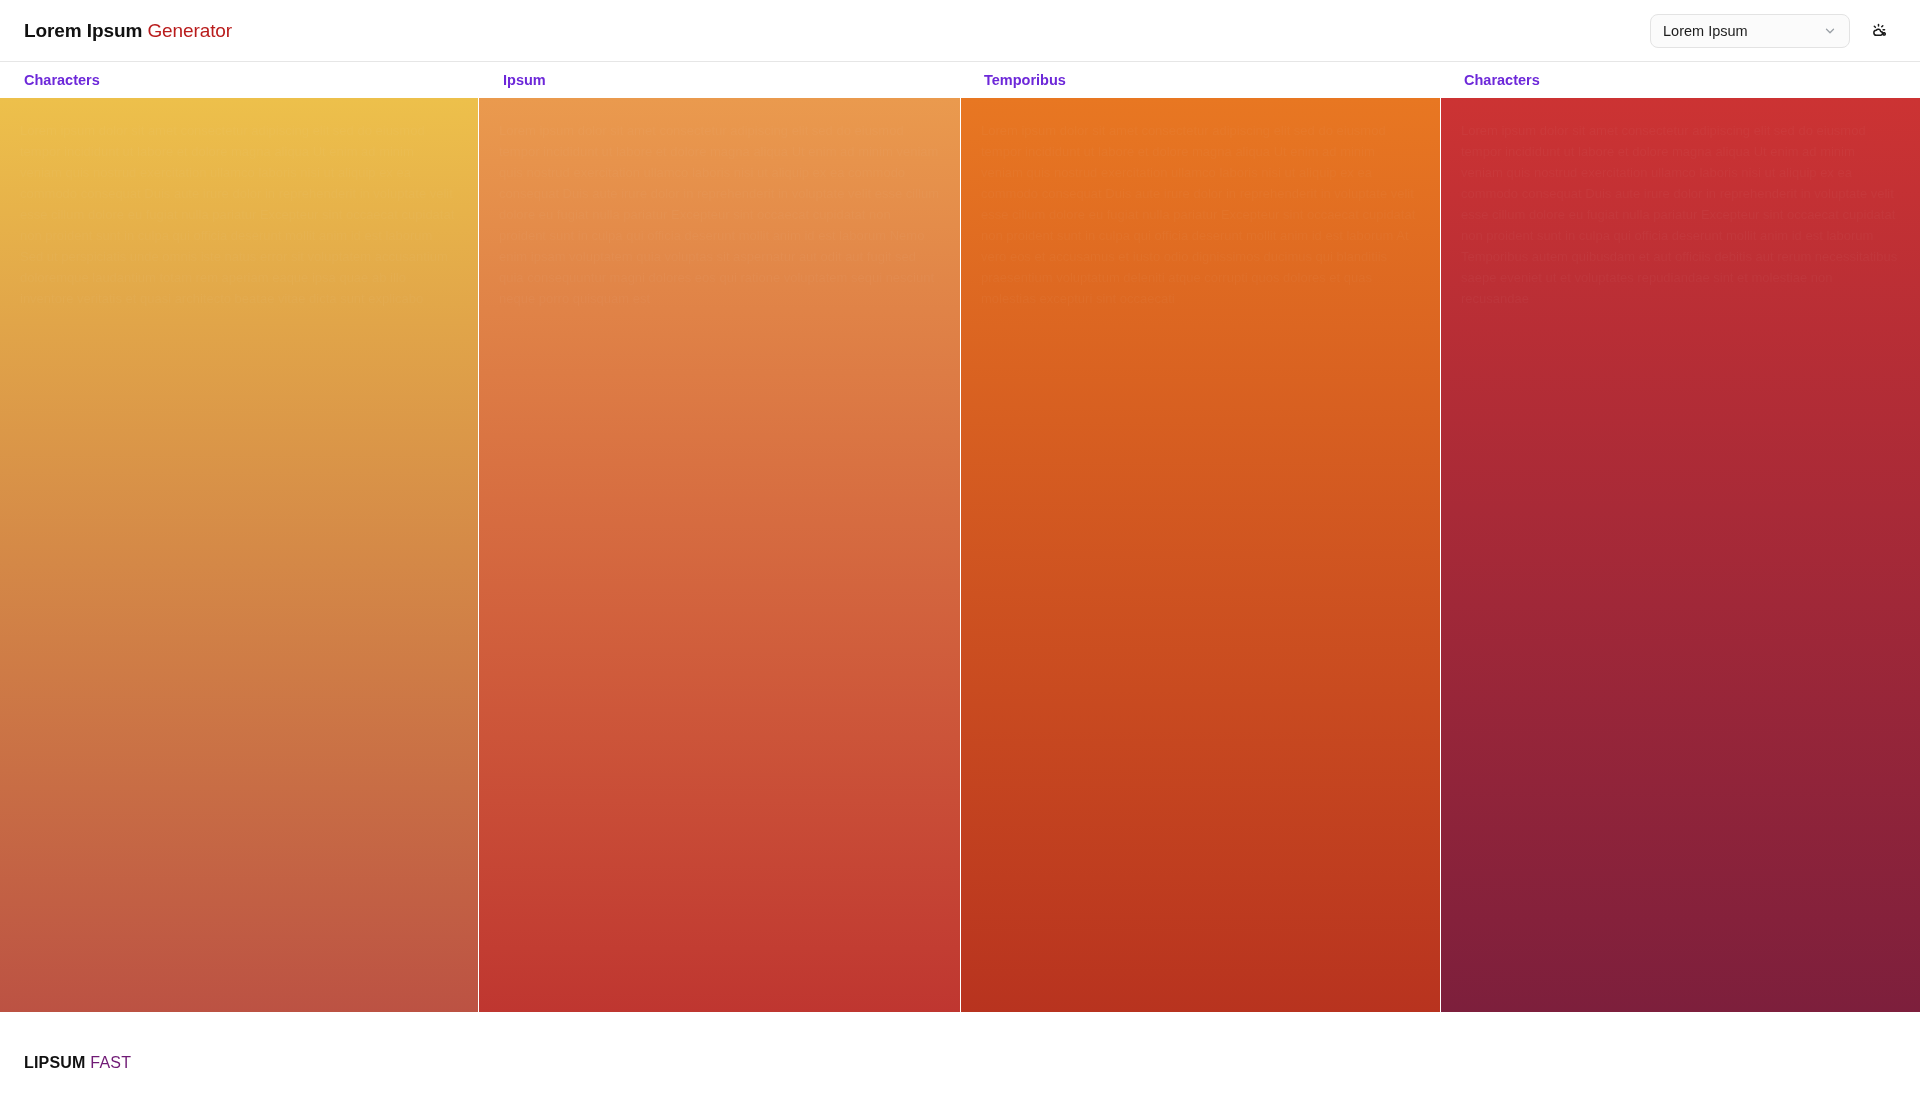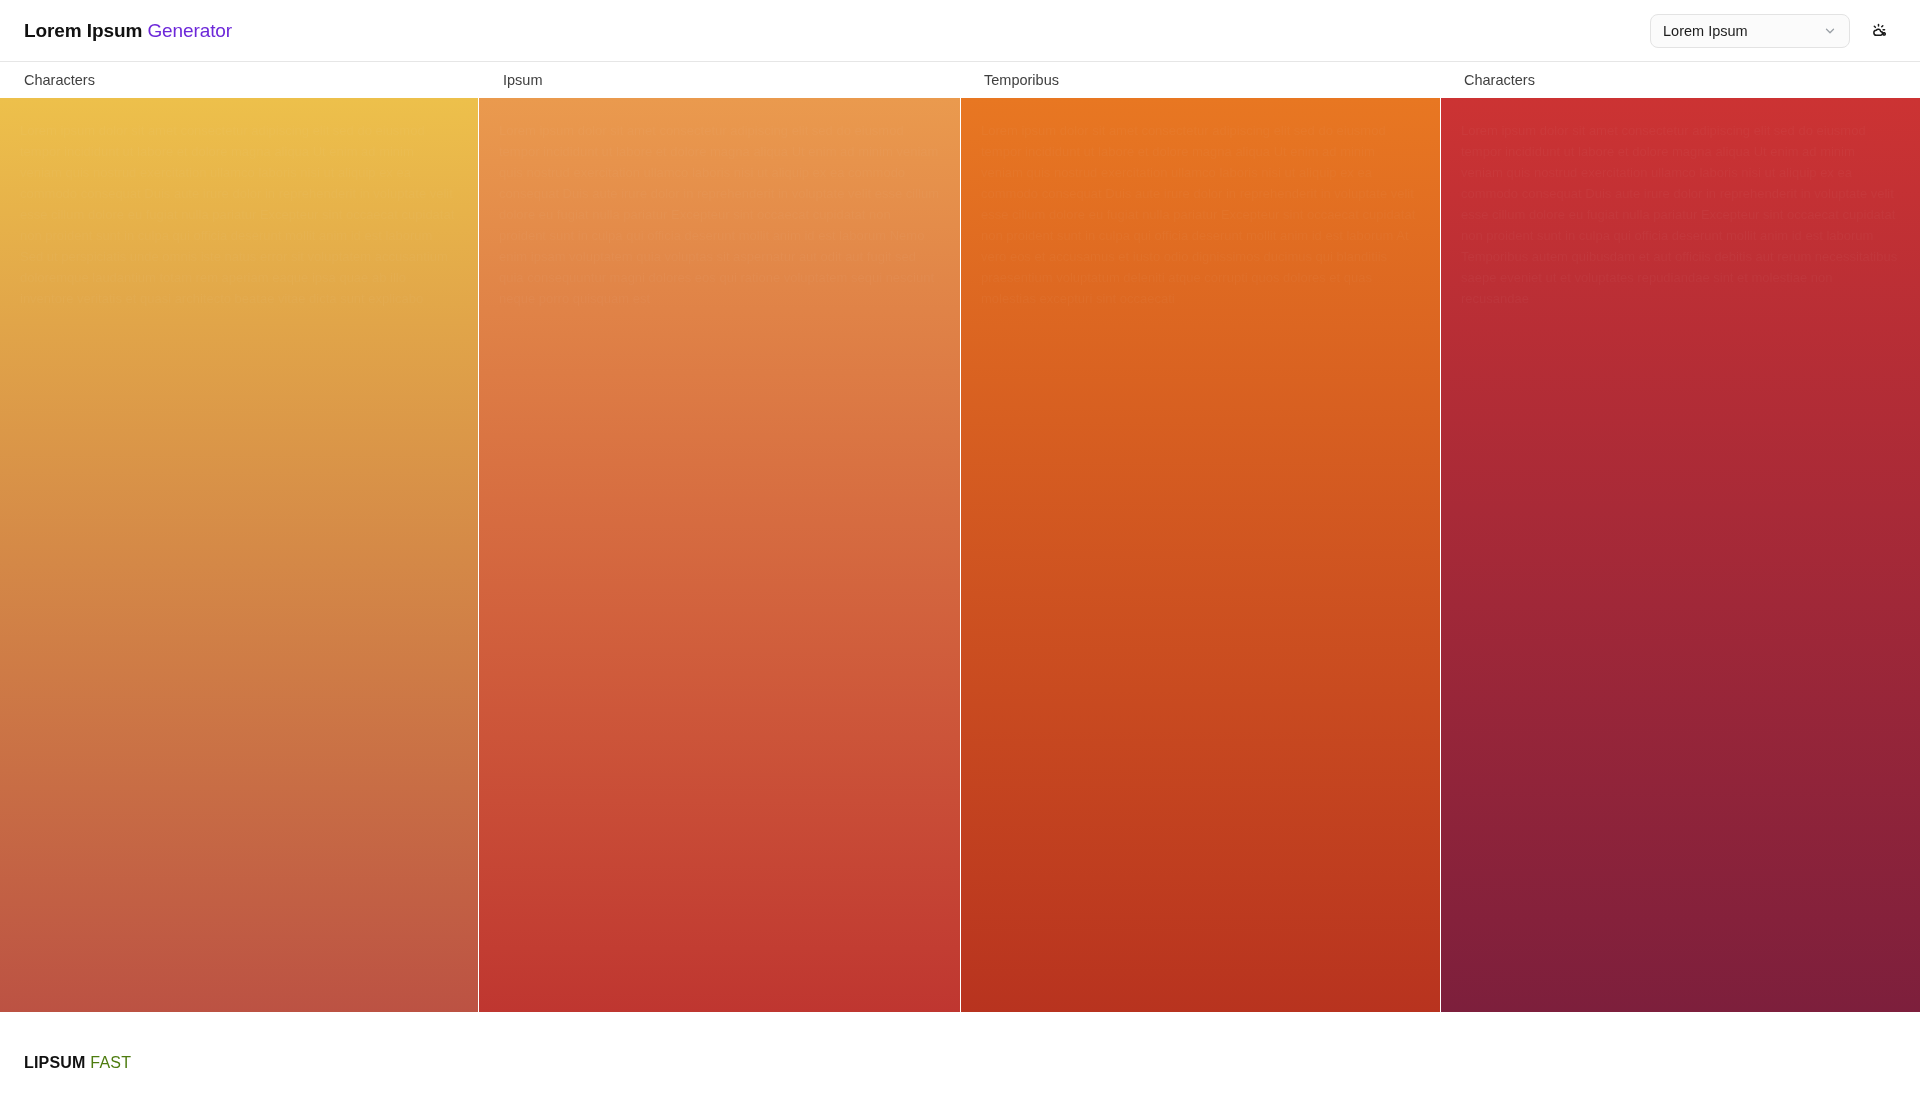--- a/index.html
+++ b/index.html
@@ -35,21 +35,21 @@
     border-bottom: 1px solid #e6e6e6;
   }
 
   .app-title {
     font-size: 19px;
     letter-spacing: -0.1px;
     white-space: nowrap;
     color: #111111;
   }
   .app-title .t-strong { font-weight: 700; color: #111111; }
-  .app-title .t-light  { font-weight: 400; color: #6d28d9; }
+  .app-title .t-light  { font-weight: 400; color: #b91c1c; }
 
   .topbar-right {
     display: flex;
     align-items: center;
     gap: 14px;
   }
 
   .mode-select {
     position: relative;
     width: 200px;
@@ -97,22 +97,22 @@
   .col-headers {
     height: 36px;
     min-height: 36px;
     width: 100%;
     display: flex;
     align-items: center;
     background: #ffffff;
   }
   .col-header {
     font-size: 14.5px;
-    font-weight: 400;
-    color: #404040;
+    font-weight: 700;
+    color: #6d28d9;
     padding-left: 24px;
     white-space: nowrap;
   }
   .col-header.c0 { width: 479px; }
   .col-header.c1 { width: 481px; }
   .col-header.c2 { width: 480px; }
   .col-header.c3 { flex: 1; }
 
   
   .panels {
@@ -158,21 +158,21 @@
     justify-content: space-between;
     padding: 0 24px;
     background: #ffffff;
   }
   .brand {
     font-size: 16px;
     letter-spacing: 0.2px;
     white-space: nowrap;
   }
   .brand .b-strong { font-weight: 700; color: #111111; margin-top: 24px; }
-  .brand .b-light  { font-weight: 400; color: #4d7c0f; }
+  .brand .b-light  { font-weight: 400; color: #701a75; }
   .footer-right { font-size: 13px; color: #ffffff; }
 </style>
 </head>
 <body>
 
 <div class="app">
 
   <div class="topbar">
 
     <div class="app-title">

